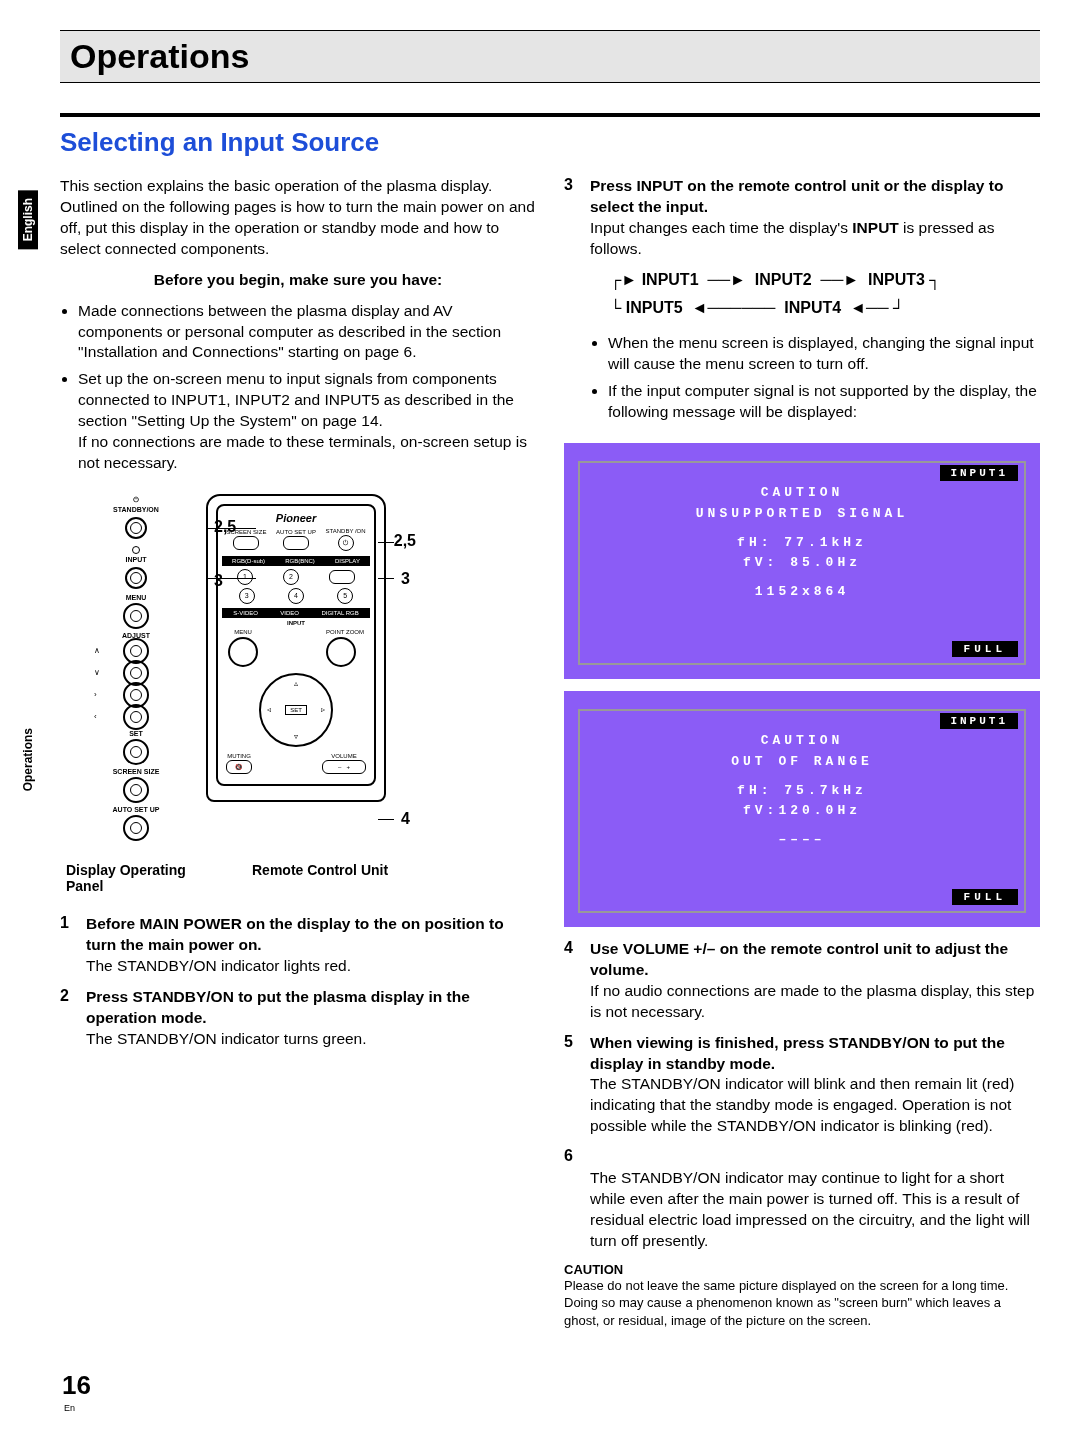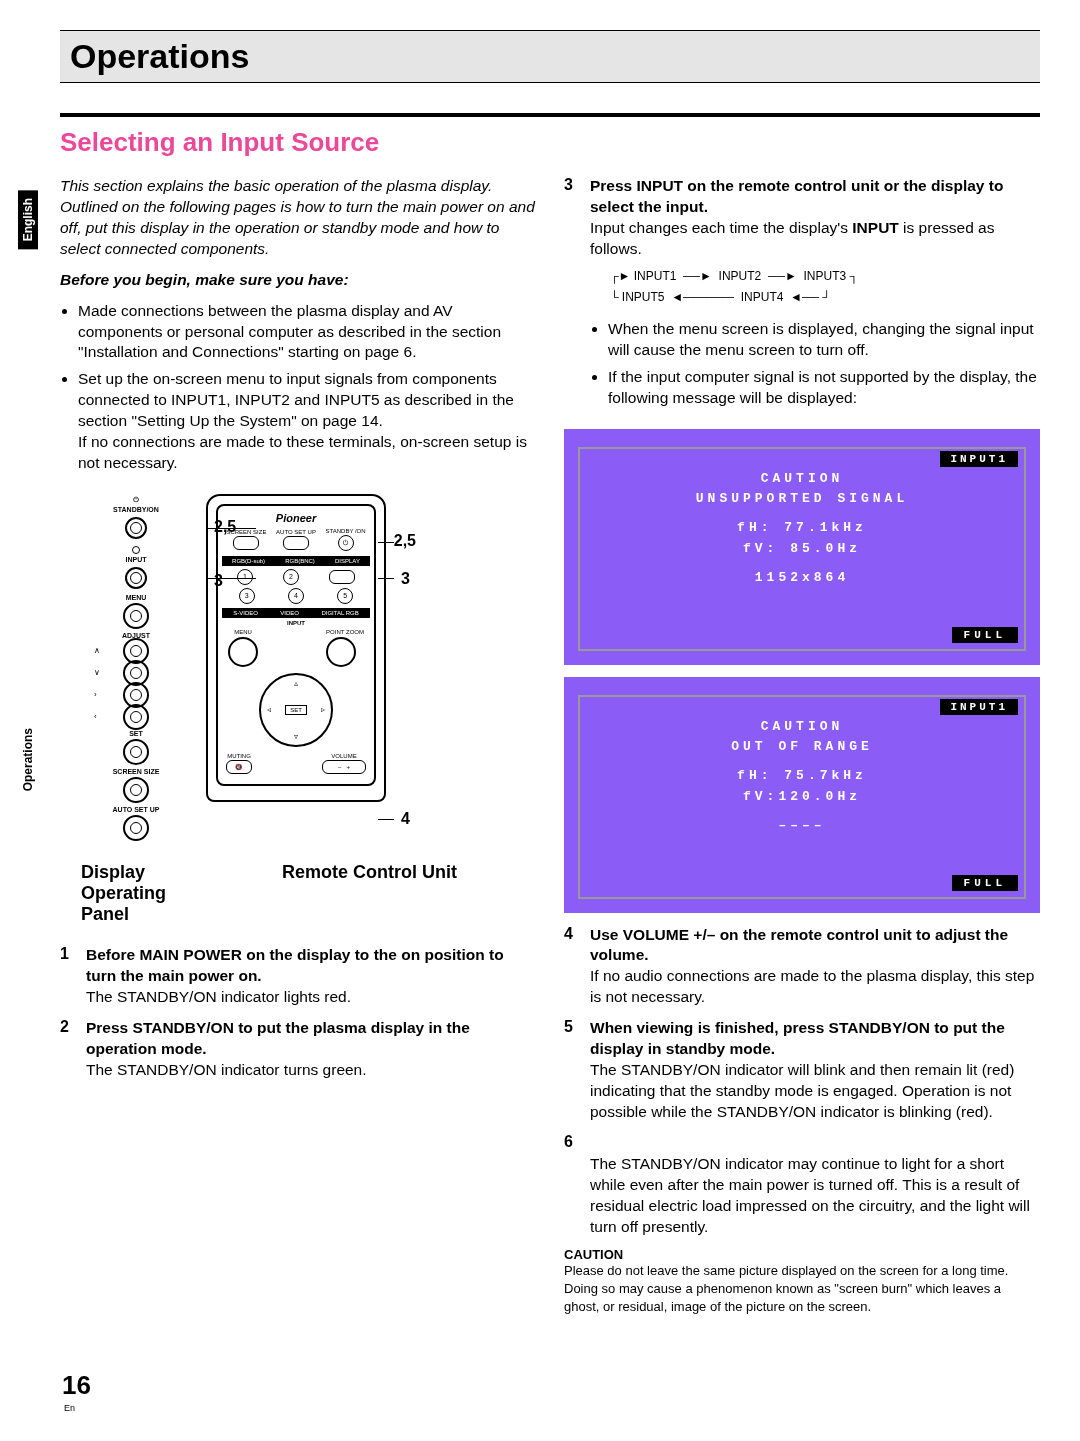--- a/index.html
+++ b/index.html
@@ -1,36 +1,36 @@
 <!DOCTYPE html>
 <html><head>
 <meta charset="utf-8">
 <style>
 body { margin:0; padding:0; font-family: Arial, Helvetica, sans-serif; font-size:14px; color:#000; background:#fff; }
 .page-outer { width:1080px; height:1441px; box-sizing:border-box; padding:30px 40px 30px 60px; position:relative; background:#fff; }
 .gray-band { background:#e5e5e5; padding:6px 10px; margin-bottom:4px; border-top:1px solid #000; border-bottom:1px solid #000; }
 .chapter-title { font-size:34px; font-weight:bold; font-family: Arial, sans-serif; }
 .black-rule { height:4px; background:#000; margin:0 0 10px 0; }
-.section-title { font-size:26px; font-weight:bold; color:#ec4899; }
+.section-title { font-size:26px; font-weight:bold; color:#1d4ed8; }
 .cols { display:flex; gap:28px; }
 .col { flex:1; }
-p { margin:0 0 10px 0; line-height:1.35; font-size:15.5px;font-style:italic; }
-.bold { font-weight:bold; }
+p { margin:0 0 10px 0; line-height:1.35; font-size:15.5px; }
+.bold { font-weight:bold;text-align:center; }
 ul.bullets { margin:0 0 10px 0; padding-left:18px; }
 ul.bullets li { margin-bottom:6px; line-height:1.35; font-size:15.5px; }
 .tab-vert { position:absolute; left:18px; top:190px; writing-mode:vertical-rl; transform:rotate(180deg); font-size:12px; font-weight:bold; background:#000; color:#fff; padding:8px 3px; }
 .tab-vert2 { position:absolute; left:18px; top:720px; writing-mode:vertical-rl; transform:rotate(180deg); font-size:12px; font-weight:bold; color:#000; padding:8px 3px; }
 .step { display:flex; gap:10px; margin-bottom:10px; }
 .step-num { font-weight:bold; font-size:16px; width:16px; flex-shrink:0; }
 .step-body { flex:1; font-size:15.5px; line-height:1.35; }
 .osd-box { background:#8b5cf6; color:#fff; padding:18px 14px 14px 14px; margin:8px 0 12px 0; position:relative; }
 .osd-inner { border:2px solid #999; padding:20px 10px 60px 10px; text-align:center; font-family: 'Courier New', monospace; font-size:13px; letter-spacing:4px; font-weight:bold; line-height:1.6; }
 .osd-badge { position:absolute; top:22px; right:22px; background:#000; color:#fff; padding:2px 10px; font-family:'Courier New',monospace; font-size:11px; letter-spacing:3px; font-weight:bold; }
 .osd-full { position:absolute; bottom:22px; right:22px; background:#000; color:#fff; padding:2px 12px; font-family:'Courier New',monospace; font-size:11px; letter-spacing:4px; font-weight:bold; }
-.input-flow { font-size:12px; font-weight:normal; margin:6px 0 10px 0; padding-left:20px; line-height:1.8; }
+.input-flow { font-size:16px; font-weight:bold; margin:6px 0 10px 0; padding-left:20px; line-height:1.8; }
 .figure-area { display:flex; justify-content:flex-start; margin:20px 0 14px 6px; font-size:10px; }
 .panel-fig { width:140px; text-align:center; }
 .panel-row { display:flex; align-items:center; justify-content:center; height:28px; position:relative; }
 .knob-outer { width:22px; height:22px; border:2px solid #000; border-radius:50%; display:flex; align-items:center; justify-content:center; }
 .knob-inner-circle { width:10px; height:10px; border:1px solid #000; border-radius:50%; }
 .knob-small { width:18px; height:18px; border:2px solid #000; border-radius:50%; display:flex; align-items:center; justify-content:center; }
 .panel-label { font-size:7px; font-weight:bold; margin-top:2px; margin-bottom:1px; }
 .callout-r { position:absolute; left:100%; top:50%; width:50px; border-top:1px solid #000; }
 .callout-label { font-size:16px; font-weight:bold; position:absolute; }
 .remote-fig { width:180px; position:relative; }
@@ -38,21 +38,21 @@
 .remote-screen { border:2px solid #000; border-radius:8px; padding:6px 4px; font-size:6px; margin-bottom:6px; }
 .remote-brand { text-align:center; font-style:italic; font-weight:bold; font-size:11px; margin-bottom:4px; }
 .remote-row { display:flex; justify-content:space-between; align-items:center; margin:3px 0; font-size:6px; }
 .rbtn-round { width:14px; height:14px; border:1px solid #000; border-radius:50%; display:flex; align-items:center; justify-content:center; font-size:7px; }
 .rbtn-oval { width:24px; height:12px; border:1px solid #000; border-radius:6px; display:flex; align-items:center; justify-content:center; font-size:6px; }
 .rbtn-big { width:26px; height:26px; border:2px solid #000; border-radius:50%; }
 .dpad { width:70px; height:70px; border:2px solid #000; border-radius:50%; margin:6px auto; position:relative; display:flex; align-items:center; justify-content:center; }
 .dpad-set { border:1px solid #000; padding:1px 4px; font-size:6px; }
 .dpad-tri { position:absolute; font-size:8px; }
 .remote-bar { background:#000; color:#fff; font-size:6px; text-align:center; padding:2px 0; display:flex; justify-content:space-around; margin:4px 0 2px 0; }
-.caption { font-size:18px; font-weight:bold; margin-top:6px;margin-left:15px; }
+.caption { font-size:14px; font-weight:bold; margin-top:6px; }
 .fig-labels { display:flex; gap:54px; margin:8px 0 20px 6px; }
 .page-num { position:absolute; bottom:40px; left:62px; font-size:26px; font-weight:bold; }
 .page-lang { position:absolute; bottom:28px; left:64px; font-size:9px; }
 .caution-head { font-size:13px; font-weight:bold; margin-top:8px; }
 .caution-body { font-size:13px; line-height:1.35; }
 </style>
 </head>
 <body>
 
 <div class="page-outer">

